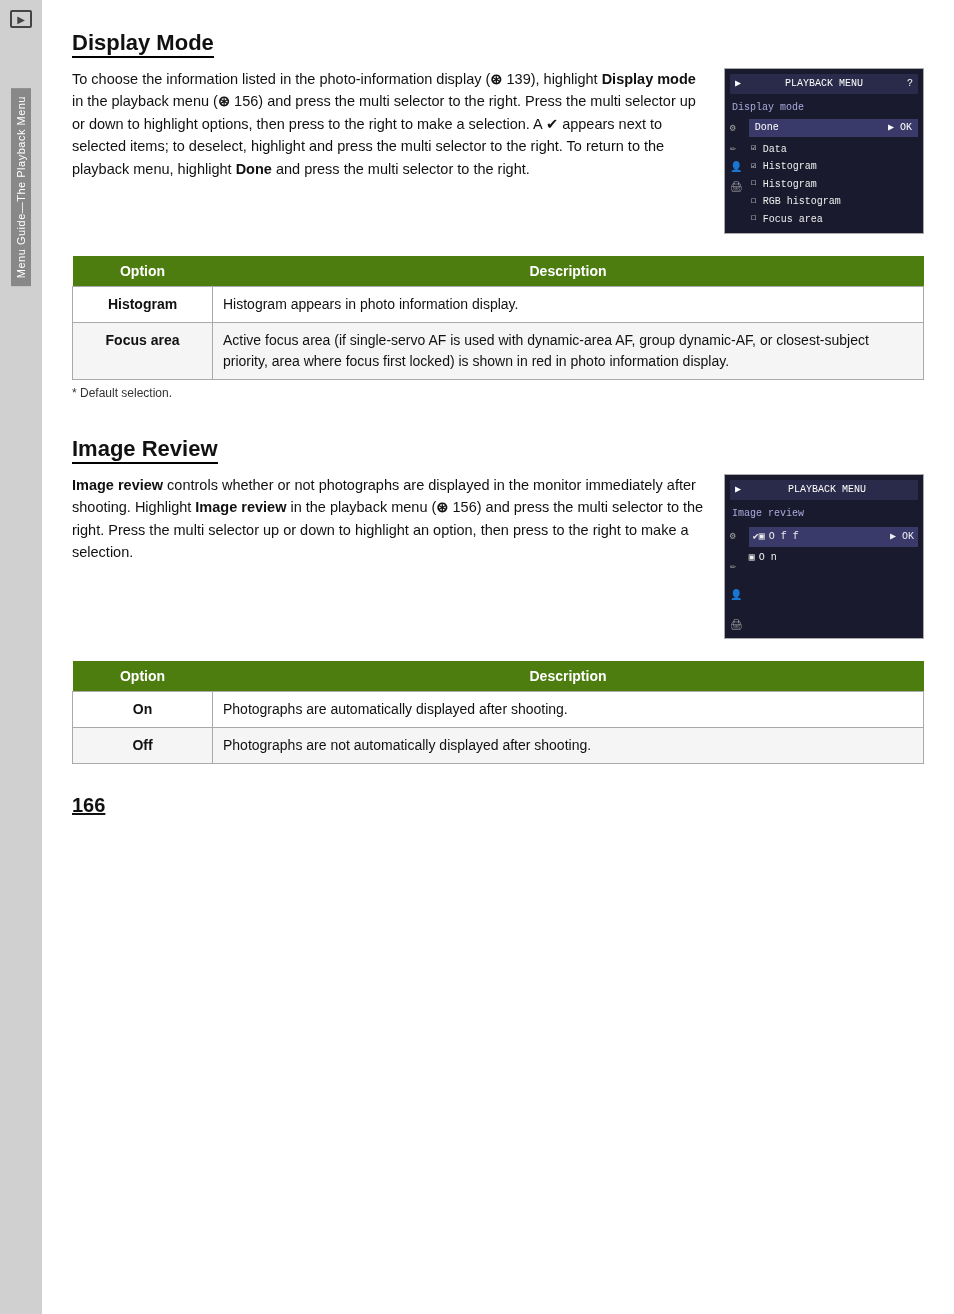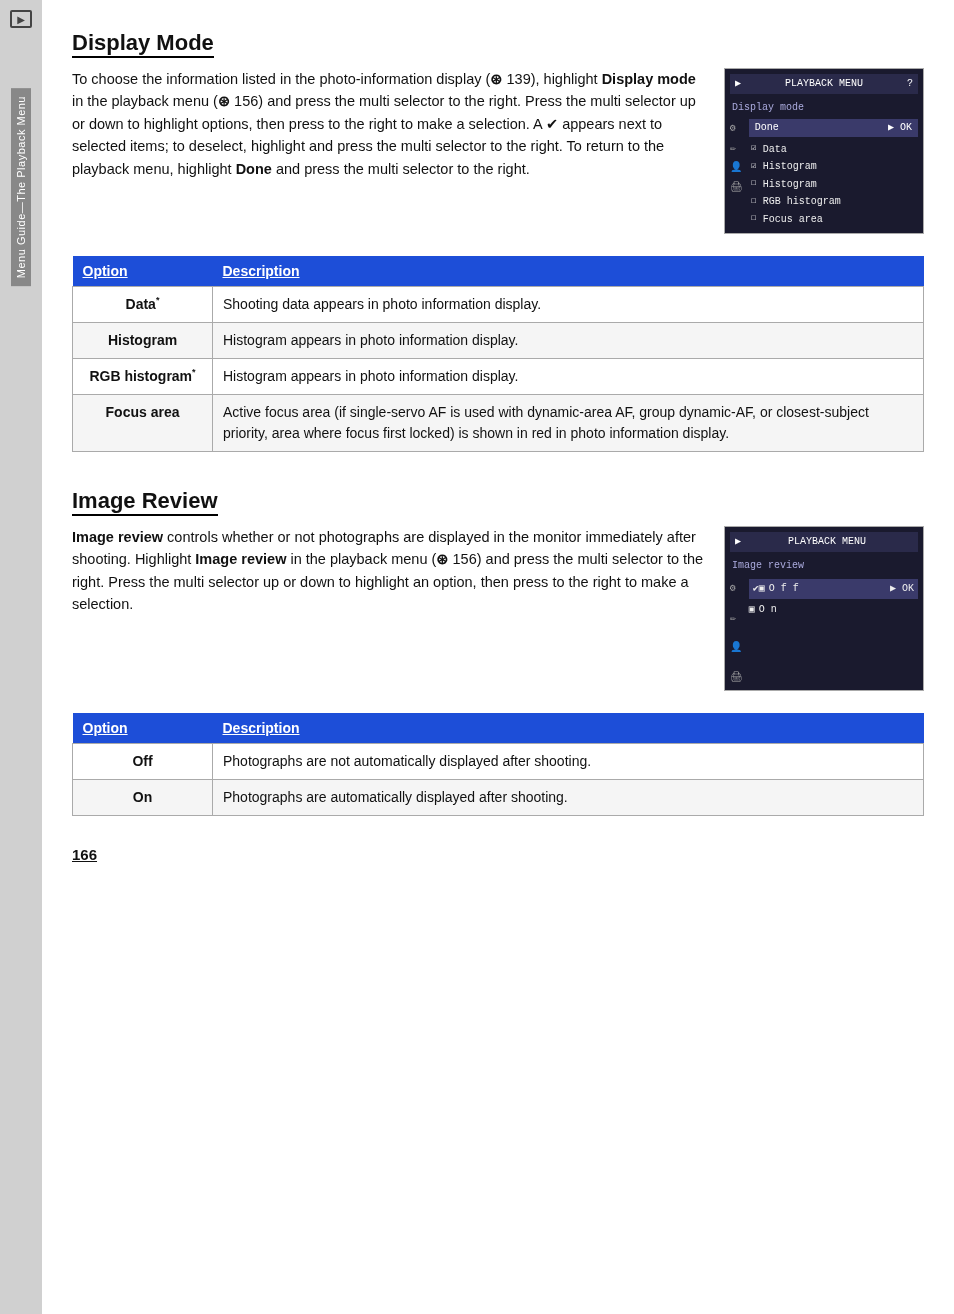--- a/index.html
+++ b/index.html
@@ -139,26 +139,25 @@
 
     
     .data-table {
       width: 100%;
       border-collapse: collapse;
       margin-top: 12px;
       margin-bottom: 6px;
       font-size: 14px;
     }
     .data-table th {
-      background: #1d4ed8;
+      background: #4d7c0f;
       color: #fff;
       padding: 7px 10px;
-      text-align: left;
+      text-align: center;
       font-weight: bold;
-      text-decoration: underline;
     }
     .data-table th:first-child {
       width: 140px;
     }
     .data-table td {
       border: 1px solid #aaa;
       padding: 7px 10px;
       vertical-align: top;
       line-height: 1.5;
     }
@@ -181,21 +180,21 @@
       margin-bottom: 20px;
     }
 
     
     .section-gap {
       margin-top: 36px;
     }
 
     
     .page-number {
-      font-size: 15px;
+      font-size: 20px;
       font-weight: bold;
       margin-top: 20px;
       text-decoration: underline;
     }
 
     sup {
       font-size: 9px;
     }
 
     
@@ -319,38 +318,31 @@
   
   <table class="data-table">
     <thead>
       <tr>
         <th>Option</th>
         <th>Description</th>
       </tr>
     </thead>
     <tbody>
       <tr>
-        <td>Data<sup>*</sup></td>
-        <td>Shooting data appears in photo information display.</td>
-      </tr>
-      <tr>
         <td>Histogram</td>
-        <td>Histogram appears in photo information display.</td>
-      </tr>
-      <tr>
-        <td>RGB histogram<sup>*</sup></td>
         <td>Histogram appears in photo information display.</td>
       </tr>
       <tr>
         <td>Focus area</td>
         <td>Active focus area (if single-servo AF is used with dynamic-area AF, group dynamic-AF, or closest-subject priority, area where focus first locked) is shown in red in photo information display.</td>
       </tr>
     </tbody>
   </table>
 
+  <p class="footnote">* Default selection.</p>
 
   
   <div class="section-gap">
     <h2 class="section-title">Image Review</h2>
 
     <div class="section-body">
 
       <div class="menu-screenshot2">
         <div class="menu-header">
           <span>▶</span>
@@ -387,26 +379,26 @@
     
     <table class="data-table">
       <thead>
         <tr>
           <th>Option</th>
           <th>Description</th>
         </tr>
       </thead>
       <tbody>
         <tr>
+          <td>On</td>
+          <td>Photographs are automatically displayed after shooting.</td>
+        </tr>
+        <tr>
           <td>Off</td>
           <td>Photographs are not automatically displayed after shooting.</td>
-        </tr>
-        <tr>
-          <td>On</td>
-          <td>Photographs are automatically displayed after shooting.</td>
         </tr>
       </tbody>
     </table>
   </div>
 
   
   <p class="page-number" style="margin-top:30px;">166</p>
 
 </div>
 

